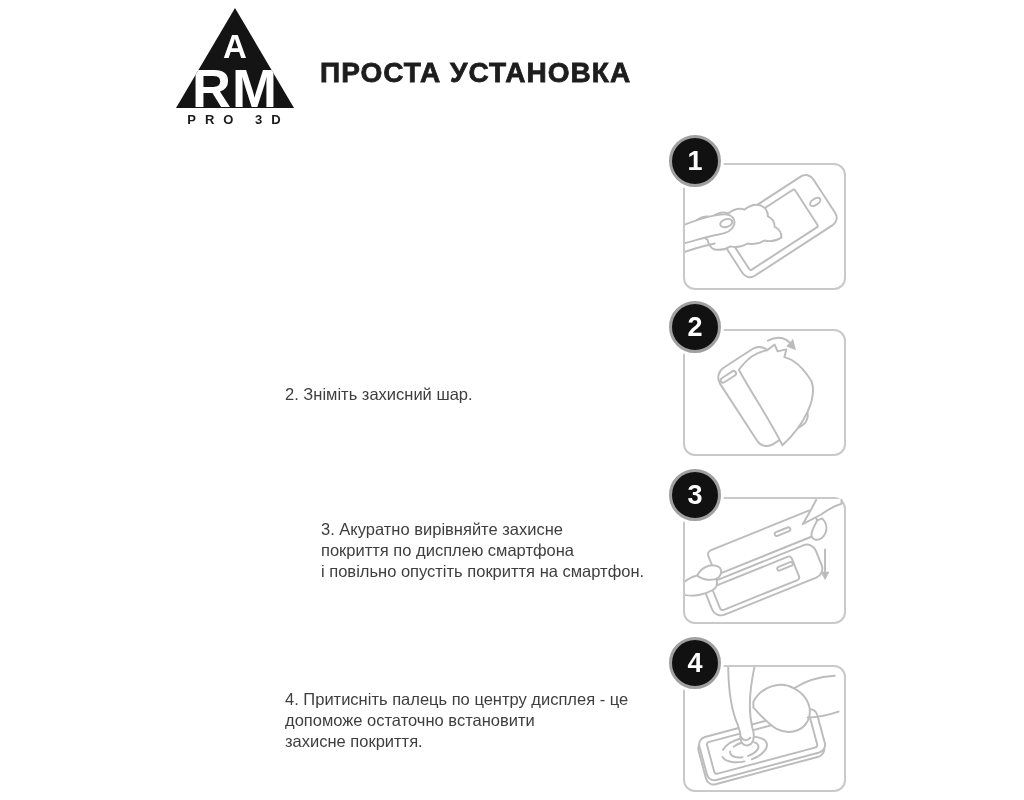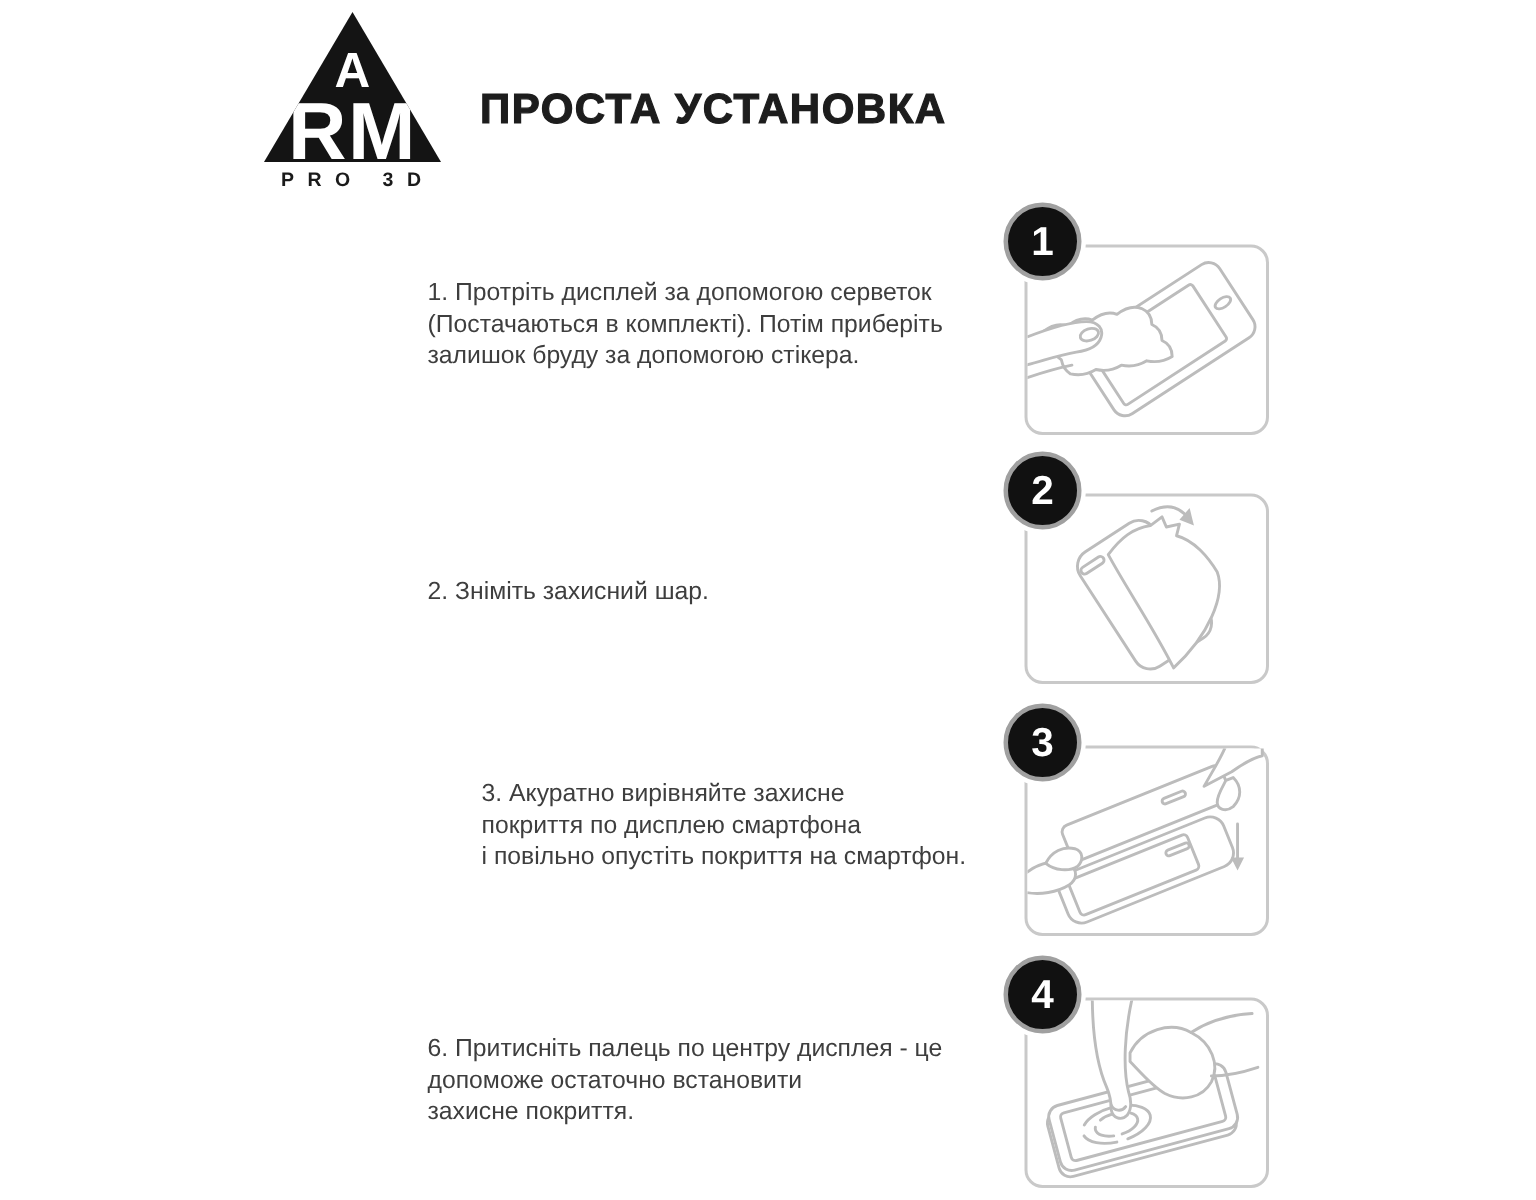--- a/index.html
+++ b/index.html
@@ -94,23 +94,20 @@
   <div class="logo">
     <div class="logo-triangle">
       <span class="logo-a">A</span>
       <span class="logo-rm">RM</span>
     </div>
     <div class="logo-sub">PRO 3D</div>
   </div>
 
   <h1 class="title">ПРОСТА УСТАНОВКА</h1>
 
-  <p class="step-text t1">1. Протріть дисплей за допомогою серветок
-(Постачаються в комплекті). Потім приберіть
-залишок бруду за допомогою стікера.</p>
   <div class="figure fig1">
     <div class="frame"></div>
     <span class="badge">1</span>
     <svg class="illus" width="159" height="123" viewBox="0 0 163 127" aria-label="wipe-display-with-cloth">
       <g transform="rotate(-33 97 62)">
         <rect class="f" x="38" y="32" width="114" height="60" rx="9"></rect>
         <rect class="f" x="46" y="39" width="84" height="46" rx="2"></rect>
         <ellipse cx="141" cy="62" rx="6" ry="3.2"></ellipse>
       </g>
       <path class="f" d="M10,58 q9,-7 17,-4 q9,-7 17,-4 q9,-7 17,-4 q9,-7 17,-4
@@ -158,21 +155,21 @@
       </g>
       <path class="f" d="M136,-2 C133,6 127,15 121,26 L140,16 C147,11 153,7 161,5 L161,-2 Z"></path>
       <path class="f" d="M141,20 C147,26 147,34 141,40 C136,44 130,42 130,37 C130,32 134,26 136,22 Z"></path>
       <path class="f" d="M-2,86 C8,78 20,76 28,80 C34,83 34,90 28,94 C20,99 8,101 -2,99 Z"></path>
       <path class="f" d="M12,79 C16,71 24,67 32,69 C38,71 38,77 34,81 C28,85 18,84 12,79 Z"></path>
       <path d="M144,52 L144,76"></path>
       <path class="ah" d="M144,84 L139.5,75 L148.5,75 Z"></path>
     </svg>
   </div>
 
-  <p class="step-text t4">6. Притисніть палець по центру дисплея - це
+  <p class="step-text t4">4. Притисніть палець по центру дисплея - це
 допоможе остаточно встановити
 захисне покриття.</p>
   <div class="figure fig4">
     <div class="frame"></div>
     <span class="badge">4</span>
     <svg class="illus" width="159" height="123" viewBox="0 0 163 127" aria-label="press-center-of-display">
       <g transform="rotate(-15 80 80)">
         <rect class="f" x="14" y="61" width="126" height="46" rx="8"></rect>
       </g>
       <g transform="rotate(-15 80 80)">

